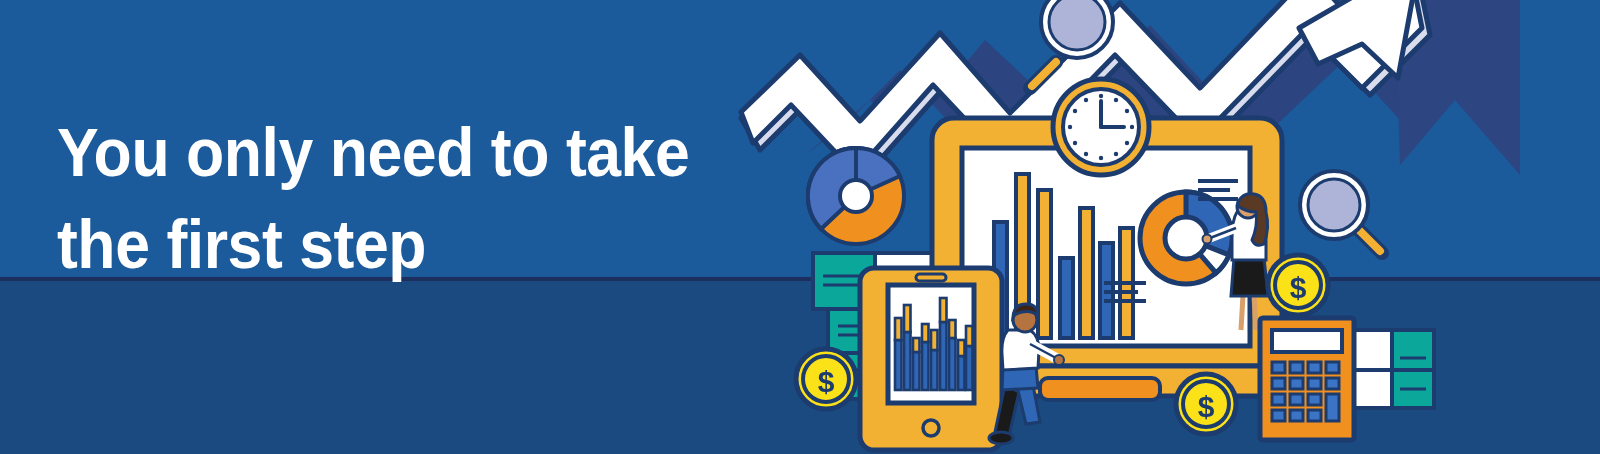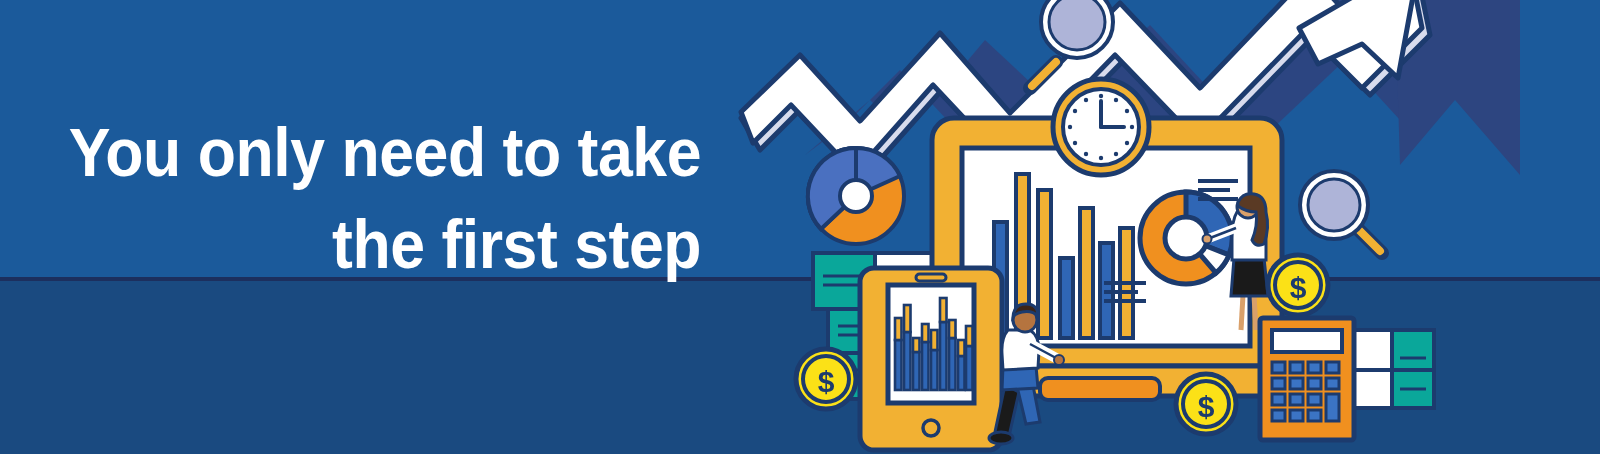--- a/index.html
+++ b/index.html
@@ -4,21 +4,20 @@
 <title>Banner</title>
 <style>
   html,body{margin:0;padding:0;background:#ffffff;}
   body{font-family:"Liberation Sans",sans-serif;}
 
   #banner{
     position:relative;
     width:1600px;height:454px;
     overflow:hidden;
     background:#1b5a9b;
-    text-align:right;
   }
 
   
   .bg-top{position:absolute;left:0;top:0;width:1600px;height:277px;background:#1b5a9b;}
   .bg-divider{position:absolute;left:0;top:277px;width:1600px;height:4px;background:#1c2f5e;}
   .bg-bottom{position:absolute;left:0;top:281px;width:1600px;height:173px;background:#1a4a80;}
 
   
   .headline{
     position:absolute;left:57px;top:106px;

